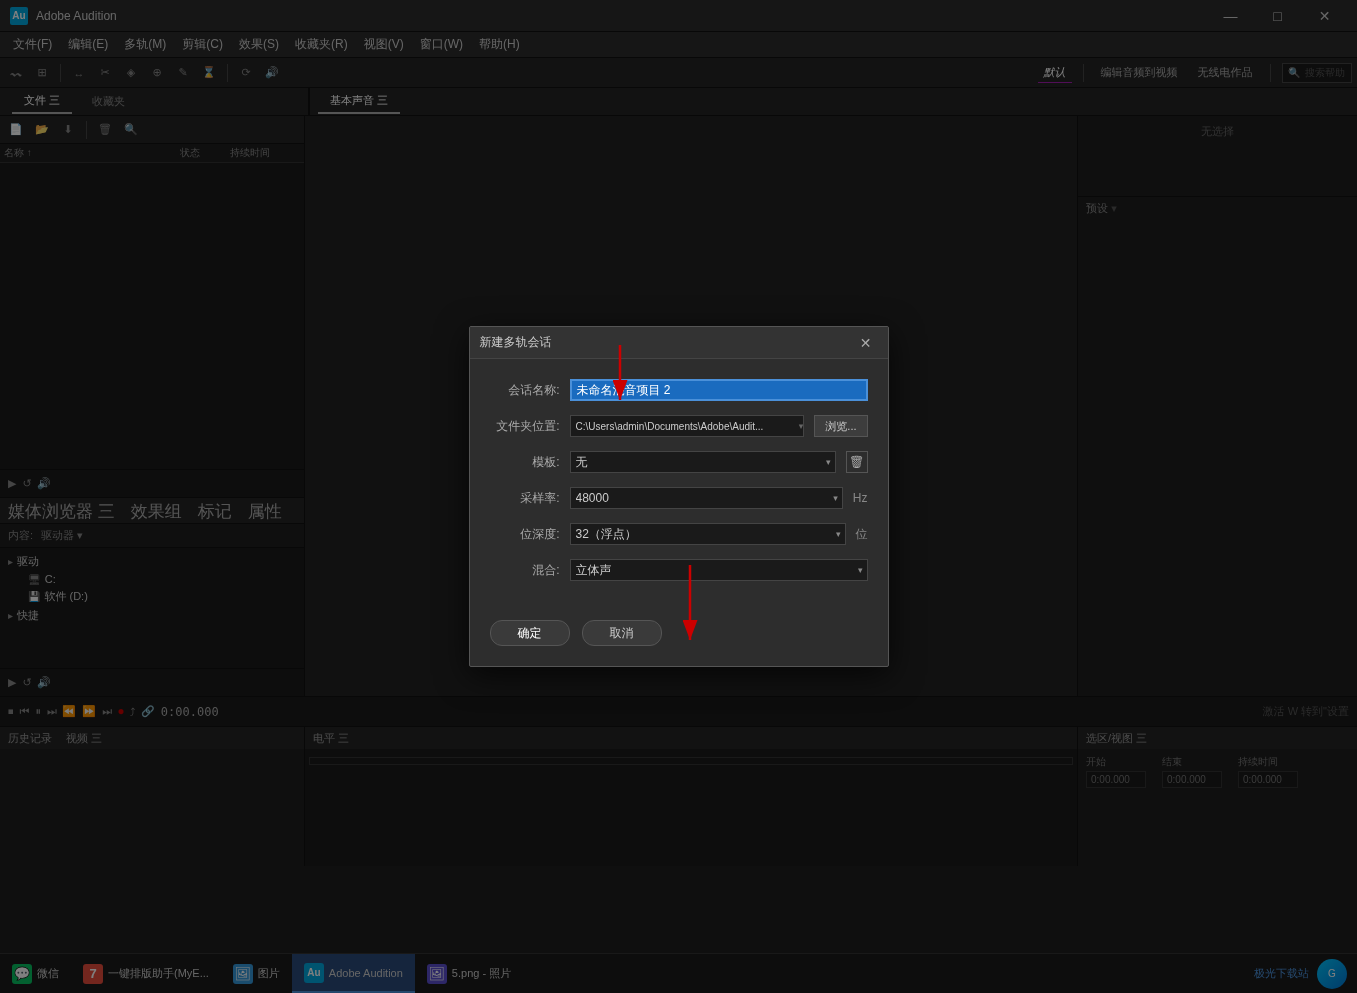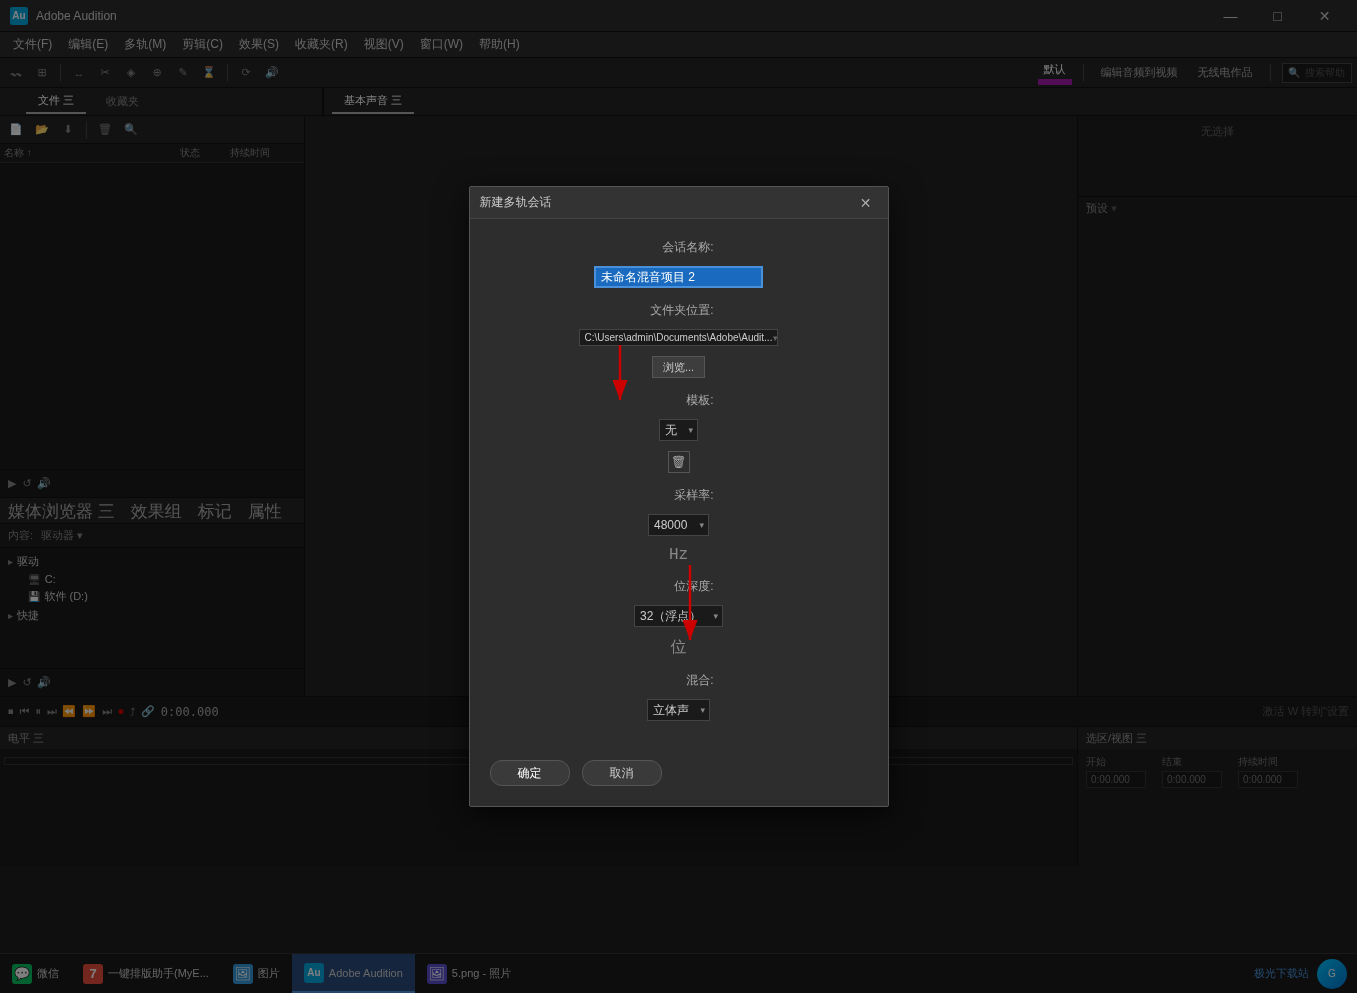--- a/index.html
+++ b/index.html
@@ -96,31 +96,32 @@
       align-items: center;
       gap: 8px;
     }
     .toolbar-label {
       font-size: 11px;
       color: #aaa;
       padding: 2px 6px;
     }
     .toolbar-label.active {
       color: #fff;
-      border-bottom: 6px solid #a21caf;
+      border-bottom: 1px solid #a21caf;
+      font-style: italic;
     }
 
     
     .tabs-row {
       height: 28px;
       background: #252525;
       display: flex;
       align-items: center;
       border-bottom: 1px solid #111;
-      padding: 0 18px;
+      padding: 0 4px;
     }
     .tab {
       padding: 4px 12px;
       cursor: pointer;
       font-size: 11px;
       color: #888;
     }
     .tab.active { color: #fff; border-bottom: 2px solid #aaa; }
 
     
@@ -298,21 +299,20 @@
       background: transparent;
     }
     .dialog-body {
       padding: 20px;
     }
     .form-row {
       display: flex;
       align-items: center;
       margin-bottom: 14px;
       gap: 10px;
-      flex-direction: column;
     }
     .form-label {
       width: 70px;
       text-align: right;
       font-size: 12px;
       color: #aaa;
       flex-shrink: 0;
     }
     .form-input {
       flex: 1;
@@ -378,23 +378,22 @@
       border: 1px solid #555;
       color: #aaa;
       cursor: pointer;
       font-size: 12px;
       display: flex;
       align-items: center;
       justify-content: center;
     }
     .unit-label {
       color: #888;
-      font-size: 16px;
+      font-size: 12px;
       flex-shrink: 0;
-      font-family: Liberation Mono, monospace;
     }
     .dialog-footer {
       display: flex;
       justify-content: flex-start;
       gap: 12px;
       padding: 5px 20px 20px;
     }
     .dialog-btn {
       width: 80px;
       height: 26px;
@@ -604,20 +603,27 @@
   <span class="transport-btn">⏭</span>
   <span class="transport-btn" style="color:#c00;">⏺</span>
   <span class="transport-btn">⤴</span>
   <span class="transport-btn">🔗</span>
   <span class="time-display">0:00.000</span>
   <div style="flex:1;"></div>
   <span style="font-size:11px;color:#555;">激活 W 转到"设置</span>
 </div>
 
 <div class="bottom-panels" style="height:140px; display:flex; border-top:1px solid #111;">
+  <div class="lower-left-panel" style="width:305px; border-right:1px solid #111;">
+    <div class="lower-panel-header">
+      <span>历史记录</span>
+      <span style="margin-left:8px;">视频 三</span>
+    </div>
+    <div style="flex:1;"></div>
+  </div>
   <div style="flex:1; background:#1a1a1a; display:flex; flex-direction:column;">
     <div class="lower-panel-header">
       <span>电平 三</span>
     </div>
     <div style="flex:1; padding:4px; position:relative;">
       <div style="width:100%; height:8px; background:#1a1a1a; margin-top:4px; border:1px solid #333;"></div>
     </div>
   </div>
   <div style="width:280px; background:#1e1e1e; border-left:1px solid #111;">
     <div class="lower-panel-header">

